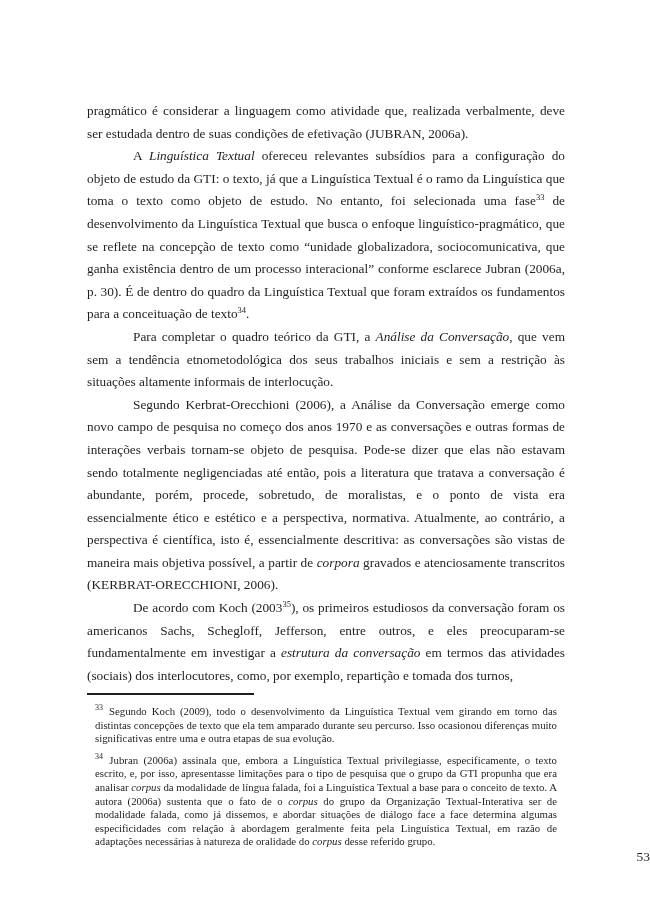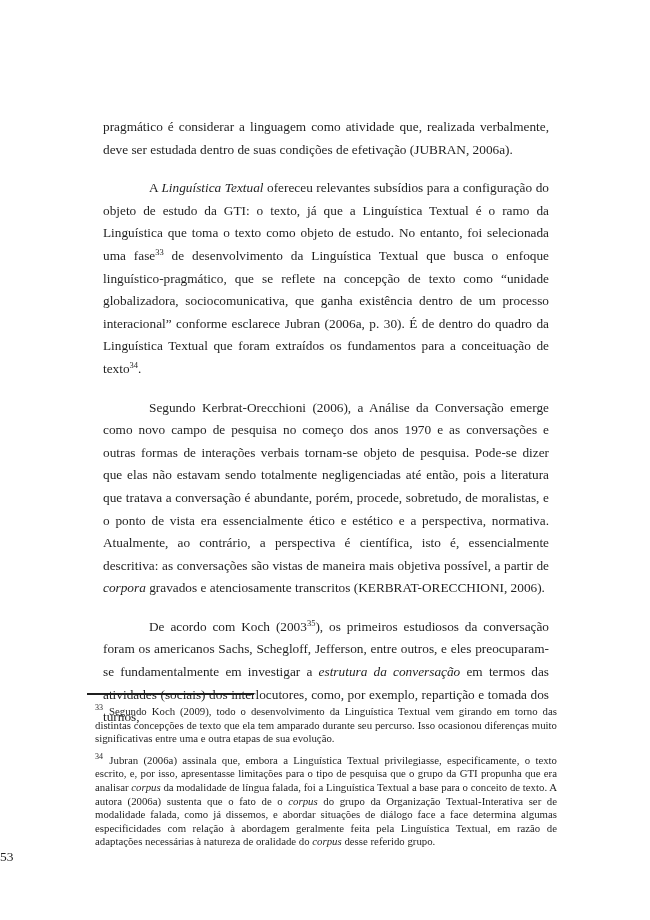--- a/index.html
+++ b/index.html
@@ -19,21 +19,21 @@
   .body-text {
     position: absolute;
     left: 87px;
     top: 100px;
     width: 478px;
     font-size: 13.3px;
     line-height: 22.6px;
     text-align: justify;
   }
   .body-text p {
-    margin: 16px;
+    margin: 0;
     padding: 0;
   }
   .body-text p.indent {
     text-indent: 46px;
   }
   .body-text sup {
     font-size: 8.5px;
     line-height: 0;
     vertical-align: super;
   }
@@ -61,32 +61,33 @@
     font-size: 8px;
     line-height: 0;
     vertical-align: super;
     margin-right: 1px;
   }
   .page-number {
     position: absolute;
     left: 0;
     top: 849px;
     width: 100%;
-    text-align: left;
+    text-align: right;
     font-size: 13.5px;
   }
   i { font-style: italic; }
 </style>
 </head>
 <body>
 
 <div class="page">
   <div class="body-text">
       <p class=""><span>pragmático é considerar a linguagem como atividade que, realizada verbalmente, deve ser estudada dentro de suas condições de efetivação (JUBRAN, 2006a).</span></p>
       <p class="indent"><span>A </span><i>Linguística Textual</i><span> ofereceu relevantes subsídios para a configuração do objeto de estudo da GTI: o texto, já que a Linguística Textual é o ramo da Linguística que toma o texto como objeto de estudo. No entanto, foi selecionada uma fase</span><sup>33</sup><span> de desenvolvimento da Linguística Textual que busca o enfoque linguístico-pragmático, que se reflete na concepção de texto como “unidade globalizadora, sociocomunicativa, que ganha existência dentro de um processo interacional” conforme esclarece Jubran (2006a, p. 30). É de dentro do quadro da Linguística Textual que foram extraídos os fundamentos para a conceituação de texto</span><sup>34</sup><span>.</span></p>
+      <p class="indent"><span>Para completar o quadro teórico da GTI, a </span><i>Análise da Conversação</i><span>, que vem sem a tendência etnometodológica dos seus trabalhos iniciais e sem a restrição às situações altamente informais de interlocução.</span></p>
       <p class="indent"><span>Segundo Kerbrat-Orecchioni (2006), a Análise da Conversação emerge como novo campo de pesquisa no começo dos anos 1970 e as conversações e outras formas de interações verbais tornam-se objeto de pesquisa. Pode-se dizer que elas não estavam sendo totalmente negligenciadas até então, pois a literatura que tratava a conversação é abundante, porém, procede, sobretudo, de moralistas, e o ponto de vista era essencialmente ético e estético e a perspectiva, normativa. Atualmente, ao contrário, a perspectiva é científica, isto é, essencialmente descritiva: as conversações são vistas de maneira mais objetiva possível, a partir de </span><i>corpora</i><span> gravados e atenciosamente transcritos (KERBRAT-ORECCHIONI, 2006).</span></p>
       <p class="indent"><span>De acordo com Koch (2003</span><sup>35</sup><span>), os primeiros estudiosos da conversação foram os americanos Sachs, Schegloff, Jefferson, entre outros, e eles preocuparam-se fundamentalmente em investigar a </span><i>estrutura da conversação</i><span> em termos das atividades (sociais) dos interlocutores, como, por exemplo, repartição e tomada dos turnos,</span></p>
     </div>
   <div class="footnote-sep"></div>
   <div class="footnotes">
       <div class="footnote"><sup>33</sup><span> Segundo Koch (2009), todo o desenvolvimento da Linguística Textual vem girando em torno das distintas concepções de texto que ela tem amparado durante seu percurso. Isso ocasionou diferenças muito significativas entre uma e outra etapas de sua evolução.</span></div>
       <div class="footnote"><sup>34</sup><span> Jubran (2006a) assinala que, embora a Linguística Textual privilegiasse, especificamente, o texto escrito, e, por isso, apresentasse limitações para o tipo de pesquisa que o grupo da GTI propunha que era analisar </span><i>corpus</i><span> da modalidade de língua falada, foi a Linguística Textual a base para o conceito de texto. A autora (2006a) sustenta que o fato de o </span><i>corpus</i><span> do grupo da Organização Textual-Interativa ser de modalidade falada, como já dissemos, e abordar situações de diálogo face a face determina algumas especificidades com relação à abordagem geralmente feita pela Linguística Textual, em razão de adaptações necessárias à natureza de oralidade do </span><i>corpus</i><span> desse referido grupo.</span></div>
     </div>
   <div class="page-number">53</div>
 </div>

